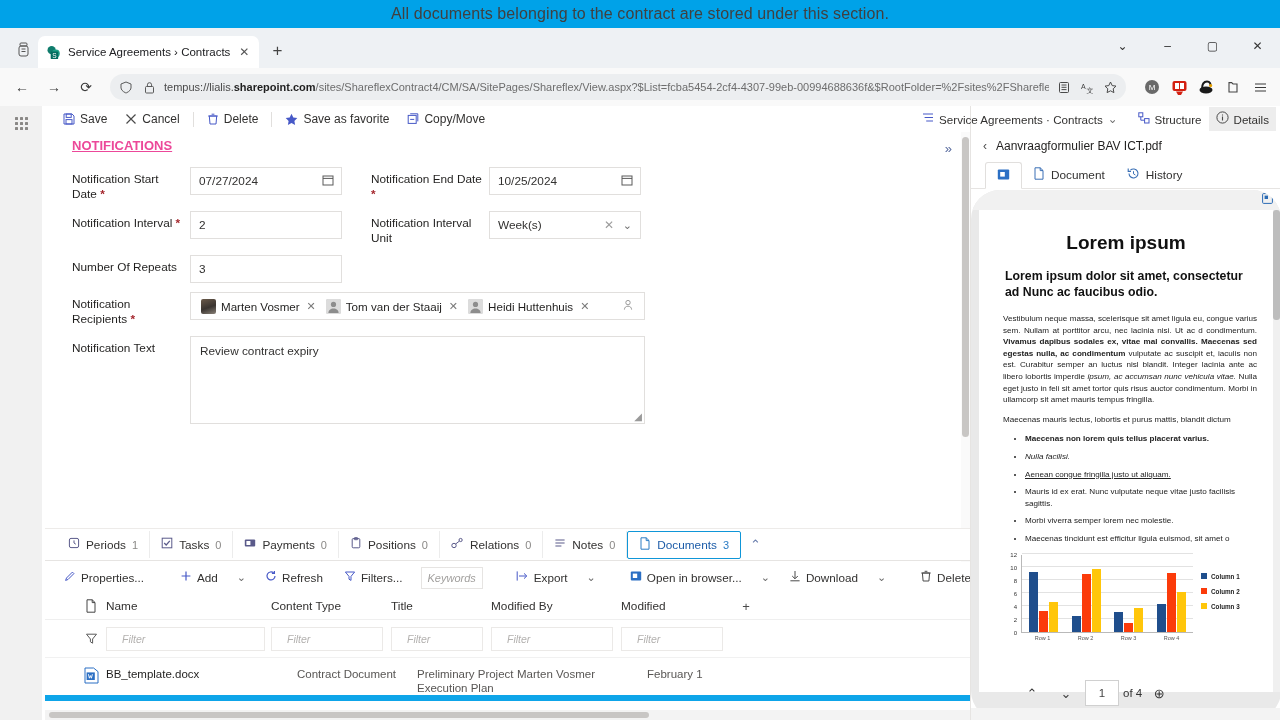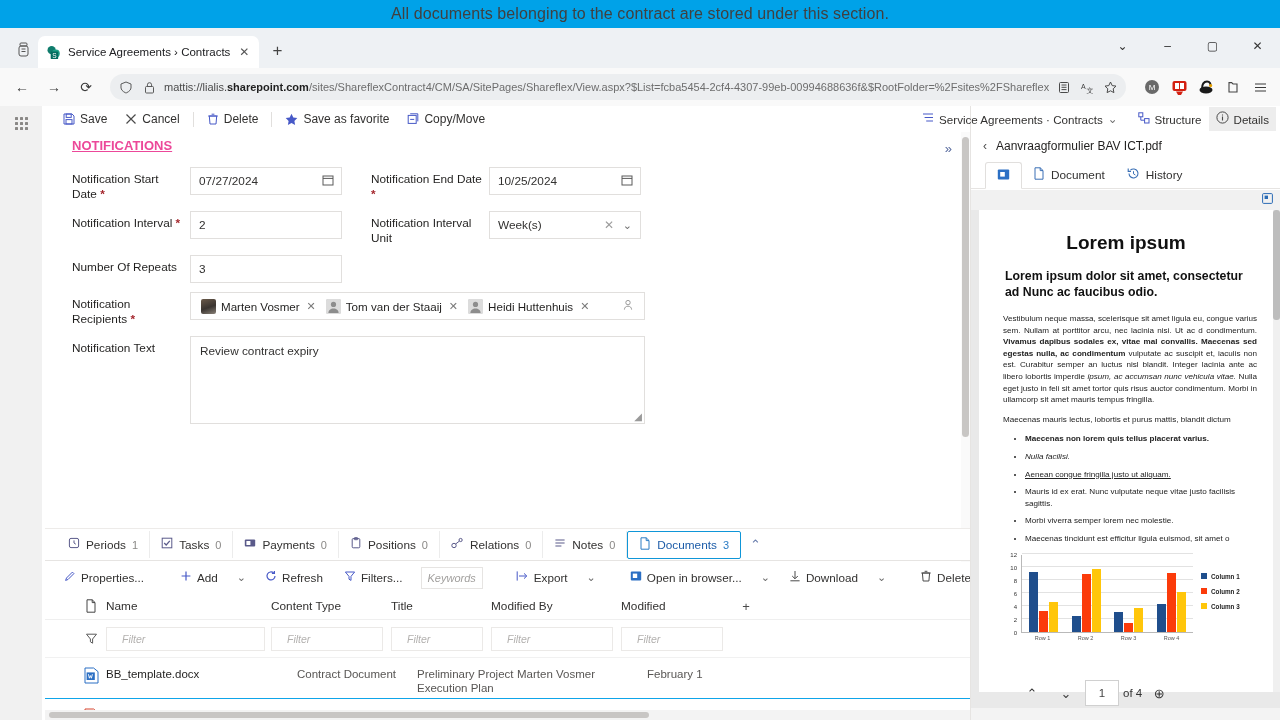--- a/index.html
+++ b/index.html
@@ -168,21 +168,21 @@
   .filter-row { display:flex; height:38px; align-items:center; border-bottom:1px solid #f1f1f1; }
   .c-chk { width:31px; display:flex; align-items:center; justify-content:center; }
   .c-ico { width:30px; display:flex; align-items:center; justify-content:center; }
   .c-name { width:165px; padding-right:6px; }
   .c-ctype { width:120px; }
   .c-title { width:100px; }
   .c-mby { width:130px; }
   .c-mod { width:110px; }
   .c-plus { width:30px; display:flex; align-items:center; justify-content:center; color:#4a4a4a; font-size:13px; }
   .finp-cell { height:24px; border:1px solid #ebe9e7; font-size:10.5px; color:#b3b1af; display:flex; align-items:center; padding:0 15px; font-style:italic; }
-  .trow { display:flex; min-height:41px; align-items:flex-start; padding-top:9px; border-bottom:1px solid #0ea5e9; font-size:11.5px; color:#4a4846; }
+  .trow { display:flex; min-height:41px; align-items:flex-start; padding-top:9px; border-bottom:6px solid #0ea5e9; font-size:11.5px; color:#4a4846; }
   .trow .c-name { color:#201f1e; line-height:14px; }
   .trow .c-ctype, .trow .c-title, .trow .c-mby, .trow .c-mod { line-height:14px; color:#585654; }
   .row-more { width:26px; display:flex; justify-content:center; color:#444; font-size:12px; letter-spacing:1px; }
   .docicon { width:15px; height:17px; display:block; }
 
   
   .mainscroll { position:absolute; right:0; top:26px; width:9px; height:490px; background:#fafafa; }
   .mainscroll i { position:absolute; left:1px; top:5px; width:7px; height:300px; background:#c8c6c4; border-radius:4px; display:block; }
   .main-hscroll { position:absolute; left:45px; bottom:0; width:925px; height:10px; background:#f3f3f3; }
   .main-hscroll i { position:absolute; left:4px; top:2px; width:600px; height:6px; background:#c8c6c4; border-radius:3px; display:block; }
@@ -194,21 +194,21 @@
   .rp-top .it .gl { color:#4759c7; font-size:12px; }
   .rp-top .it.active { background:#ededed; }
   .rp-vsep { width:1px; height:15px; background:#e1dfdd; margin:0 3px; }
   .rp-bread { height:28px; display:flex; align-items:center; gap:9px; padding-left:12px; font-size:12px; color:#201f1e; }
   .rp-bread .bk { color:#4a4a4a; font-size:12px; }
   .rp-tabs { height:29px; display:flex; align-items:flex-end; padding-left:14px; border-bottom:1px solid #e6e4e2; }
   .rp-tab { display:flex; align-items:center; gap:6px; height:27px; padding:0 11px; font-size:11.8px; color:#323130; }
   .rp-tab .gl { font-size:12px; color:#3a6fb5; }
   .rp-tab.active { border:1px solid #e1dfdd; border-bottom:1px solid #fff; border-radius:3px 3px 0 0; margin-bottom:-1px; background:#fff; }
 
-  .preview { position:absolute; left:0; top:84px; width:310px; height:530px; background:#e9e9e9; overflow:hidden; }
+  .preview { position:absolute; left:0; top:84px; width:310px; height:530px; background:#e9e9e9; overflow:hidden;border-radius:29px; }
   .pv-toolbar { height:20px; background:#f1f1f1; position:relative; }
   .pv-toolbar .pvbtn { position:absolute; right:8px; top:3px; color:#2a6bb5; font-size:11px; }
   .pv-page { position:absolute; left:8px; top:20px; width:294px; height:482px; background:#fff; padding:14px 16px 0 16px; overflow:hidden; }
   .pv-h1 { text-align:center; font-size:19px; font-weight:700; color:#111; margin:8px 0 14px 0; font-family:"Liberation Sans",sans-serif; }
   .pv-h2 { font-size:12.3px; font-weight:700; color:#111; line-height:16px; margin-left:10px; margin-bottom:13px; }
   .pv-p { font-size:8.1px; line-height:11.6px; color:#222; text-align:justify; margin-bottom:8px; padding-left:8px; }
   .pv-p b { font-weight:700; }
   .pv-p i { font-style:italic; }
   .pv-ul { list-style:disc; padding-left:30px; margin-bottom:8px; }
   .pv-ul li { font-size:8.1px; line-height:11.6px; color:#222; margin-bottom:6px; }
@@ -286,21 +286,21 @@
         <svg width="12" height="13" viewBox="0 0 12 13">
             <path d="M6 1 L11 3 V7 C11 10 6 12 6 12 C6 12 1 10 1 7 V3 Z" fill="none" stroke="#5a5a5a" stroke-width="1"></path>
           </svg>
       </span>
       <span class="omni-icon">
         <svg width="11" height="13" viewBox="0 0 11 13">
             <rect x="1.5" y="5.5" width="8" height="6.5" rx="1" fill="none" stroke="#5a5a5a" stroke-width="1"></rect>
             <path d="M3.4 5.5V3.8a2.1 2.1 0 0 1 4.2 0v1.7" fill="none" stroke="#5a5a5a" stroke-width="1"></path>
           </svg>
       </span>
-      <span class="url"><span class="u-host">mattis://lialis.</span><b>sharepoint.com</b><span>/sites/ShareflexContract4/CM/SA/SitePages/Shareflex/View.aspx?$List=fcba5454-2cf4-4307-99eb-00994688636f&amp;$RootFolder=%2Fsites%2FShareflexCo</span></span>
+      <span class="url"><span class="u-host">tempus://lialis.</span><b>sharepoint.com</b><span>/sites/ShareflexContract4/CM/SA/SitePages/Shareflex/View.aspx?$List=fcba5454-2cf4-4307-99eb-00994688636f&amp;$RootFolder=%2Fsites%2FShareflexCo</span></span>
       <span class="omni-icon">
         <svg width="12" height="13" viewBox="0 0 12 13">
             <rect x="1.5" y="1.5" width="9" height="10" rx="1" fill="none" stroke="#4a4a4a" stroke-width="1"></rect>
             <path d="M3.5 4h5M3.5 6.3h5M3.5 8.6h5" stroke="#4a4a4a" stroke-width="1"></path>
           </svg>
       </span>
       <span class="omni-icon">
         <svg width="13" height="13" viewBox="0 0 13 13">
             <text x="0" y="8" font-size="7" fill="#3b3b3b" font-family="Liberation Sans">A</text>
             <text x="5.5" y="12" font-size="7" fill="#3b3b3b" font-family="Liberation Sans">文</text>

